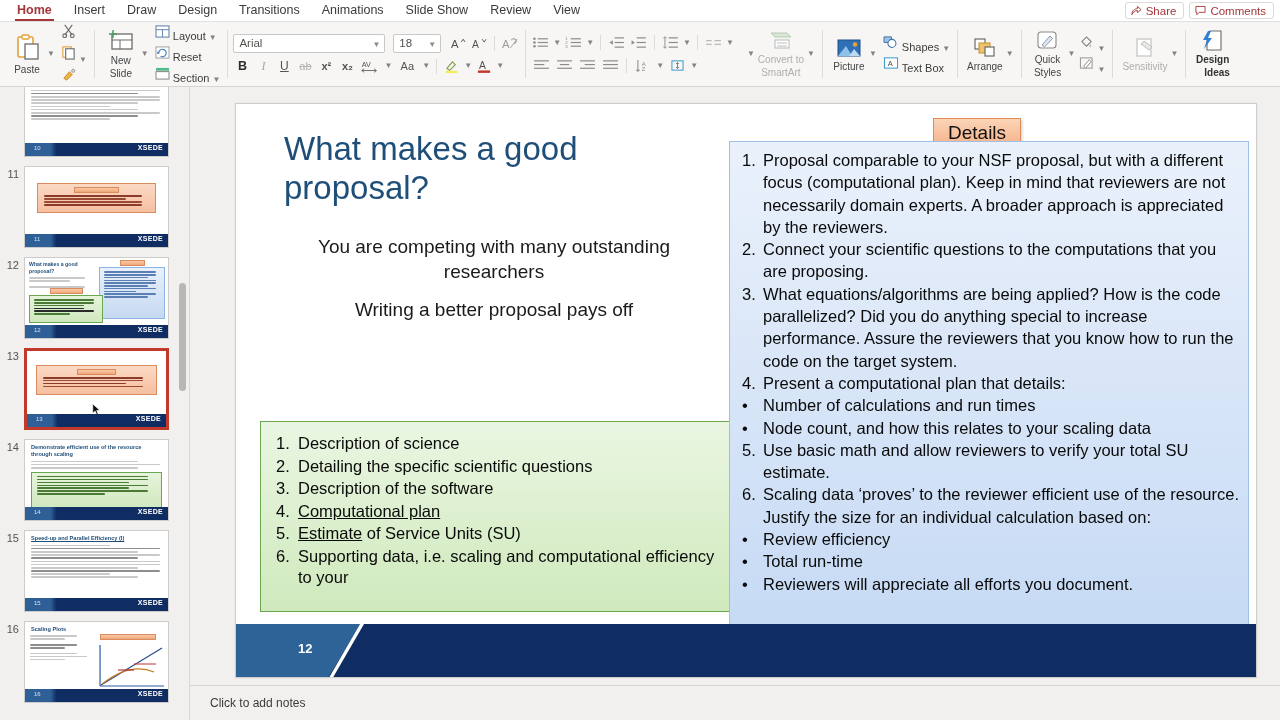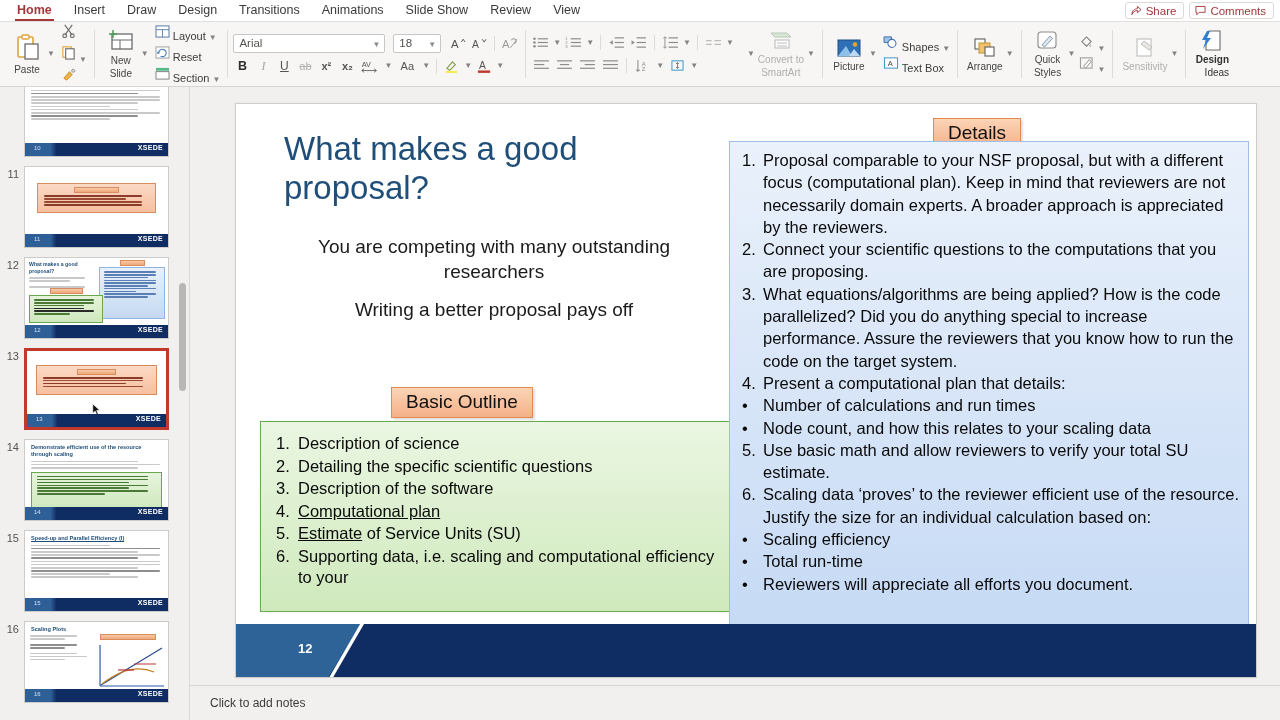--- a/index.html
+++ b/index.html
@@ -665,21 +665,21 @@
 
     <div class="rgroup">
       <div class="bigbtn">
         <span class="icobox">
           <svg width="28" height="22" viewBox="0 0 28 22">
               <path d="M11 1 H22 V20 H8 V6 Z" fill="#fff" stroke="#6b6b6b" stroke-width="1.1"></path>
               <path d="M9 1 L4 10 H8 L5 19 L13 8 H9 L12 1 Z" fill="#2f7fd4"></path>
             </svg>
         </span>
         <span class="lbl" style="font-weight:bold;color:#333;">Design</span>
-        <span class="lbl" style="font-weight:normal;color:#333;margin-left:9px;">Ideas</span>
+        <span class="lbl" style="font-weight:bold;color:#333;margin-left:9px;">Ideas</span>
       </div>
     </div>
   </div>
 
   <div class="workspace">
 
     <div class="thumbpane">
       <div class="thumbscroll">
 
         <div class="thumbrow" style="margin-top:-12px;">
@@ -888,21 +888,20 @@
     <div class="stage">
       <div class="slide">
 
         <div class="slide-title">What makes a good proposal?</div>
 
         <div class="slide-sub">
           <p>You are competing with many outstanding researchers</p>
           <p>Writing a better proposal pays off</p>
         </div>
 
-        <div class="badge" id="badge-basic">Basic Outline</div>
         <div class="badge" id="badge-details">Details</div>
 
         <div class="green-box">
           <ul class="olist">
             <li>
               <span class="mk">1.</span>
               <span class="tx">Description of science</span>
             </li>
             <li>
               <span class="mk">2.</span>
@@ -956,21 +955,21 @@
             <li>
                 <span class="mk">5.</span>
                 <span class="tx">Use basic math and allow reviewers to verify your total SU estimate.</span>
               </li>
             <li>
                 <span class="mk">6.</span>
                 <span class="tx">Scaling data ‘proves’ to the reviewer efficient use of the resource. Justify the size for an individual calculation based on:</span>
               </li>
             <li>
                 <span class="mk">•</span>
-                <span class="tx">Scaling efficiency</span>
+                <span class="tx">Review efficiency</span>
               </li>
             <li>
                 <span class="mk">•</span>
                 <span class="tx">Total run-time</span>
               </li>
             <li>
                 <span class="mk">•</span>
                 <span class="tx">Reviewers will appreciate all efforts you document.</span>
               </li>
           </ul>

